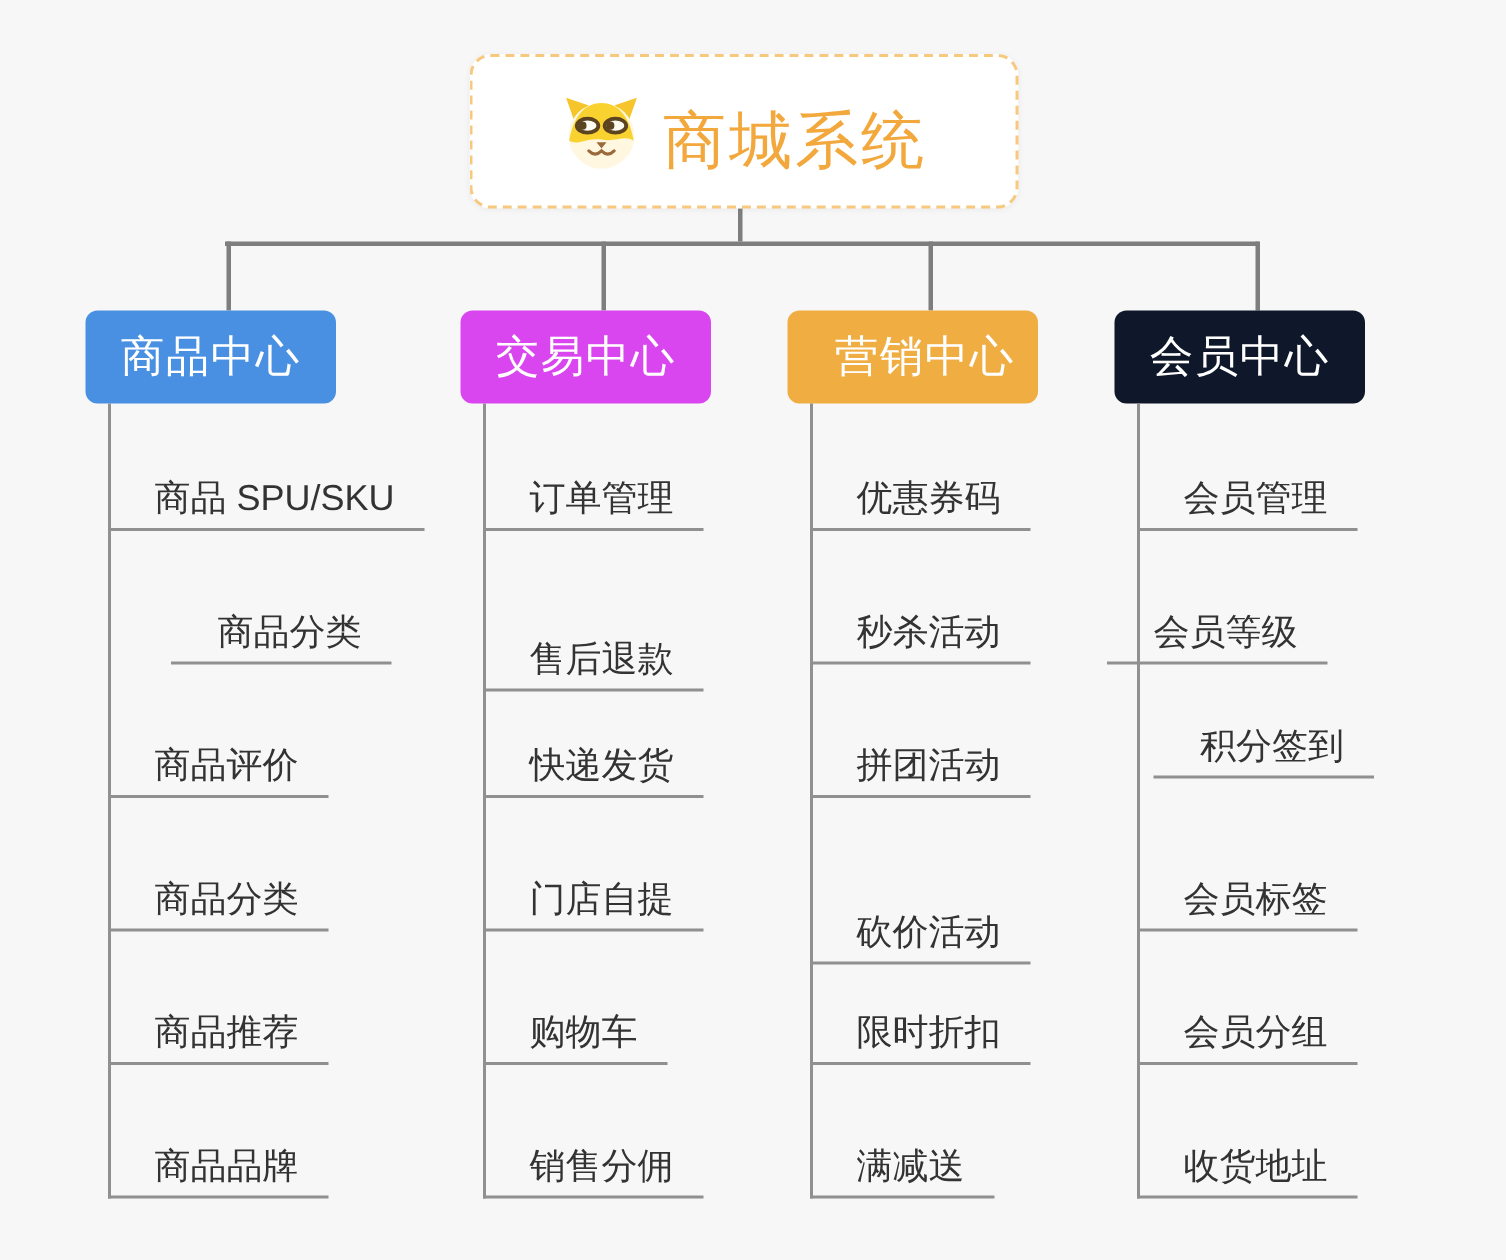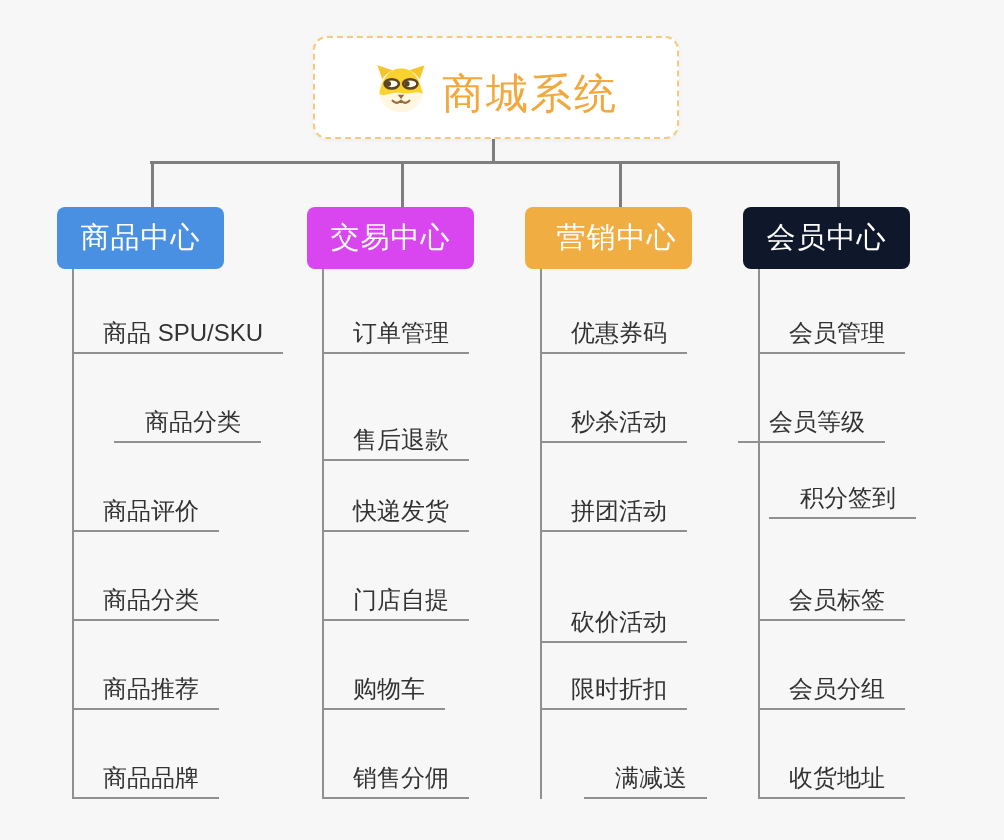--- a/index.html
+++ b/index.html
@@ -154,21 +154,21 @@
       </div>
       <div class="leaf-row" style="left: 540px; top: 443px;">
         <span class="leaf">拼团活动</span>
       </div>
       <div class="leaf-row" style="left: 540px; top: 532px; margin-top: 22px;">
         <span class="leaf">砍价活动</span>
       </div>
       <div class="leaf-row" style="left: 540px; top: 621px;">
         <span class="leaf">限时折扣</span>
       </div>
-      <div class="leaf-row" style="left: 540px; top: 710px; padding-left: 44px;">
+      <div class="leaf-row" style="left: 540px; top: 710px;">
         <span class="leaf">满减送</span>
       </div>
       <div class="branch-node" style="left: 743px; background: #0f172a;">会员中心</div>
       <div class="leaf-vline" style="left: 758px; top: 269px; height: 530px;"></div>
       <div class="leaf-row" style="left: 758px; top: 265px;">
         <span class="leaf">会员管理</span>
       </div>
       <div class="leaf-row" style="left: 738px; top: 354px;">
         <span class="leaf">会员等级</span>
       </div>

